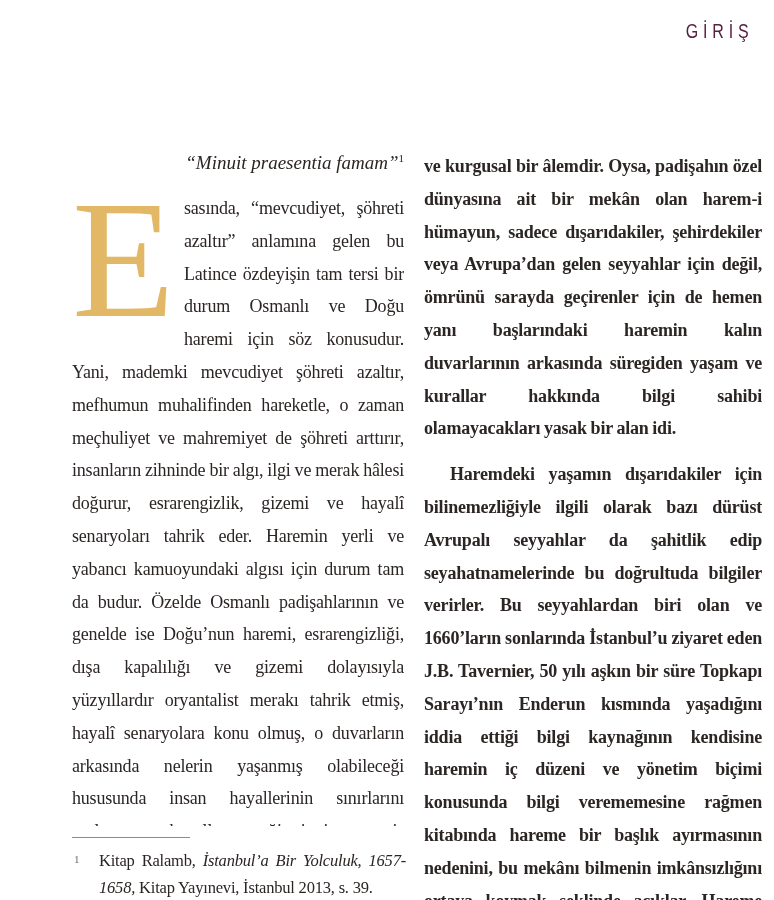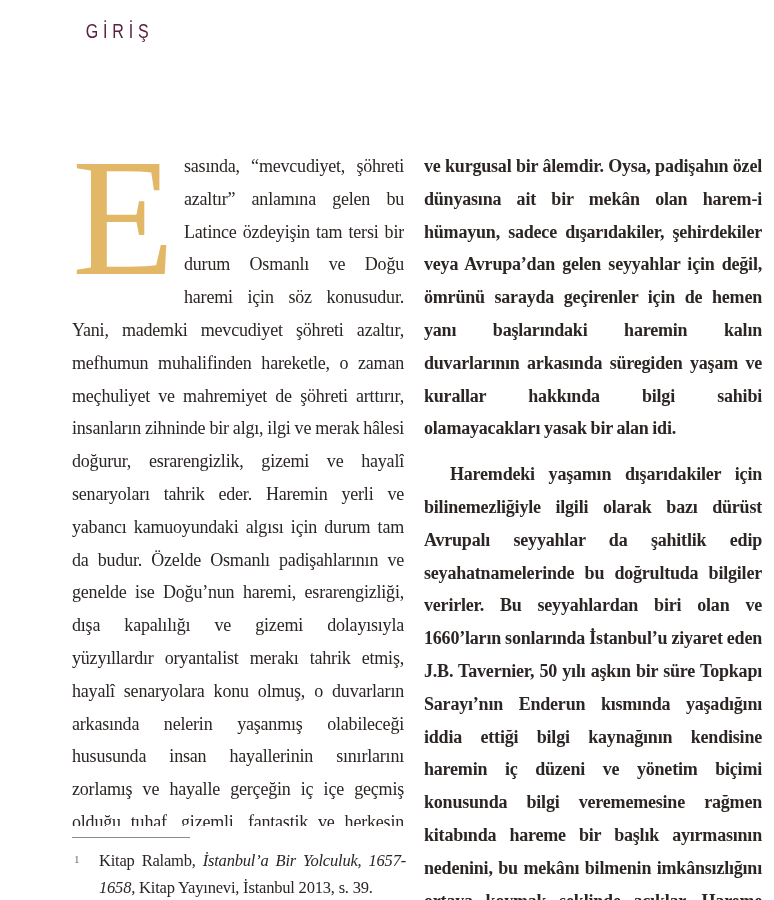--- a/index.html
+++ b/index.html
@@ -3,21 +3,21 @@
 <meta charset="utf-8">
 <style>
   html,body { margin:0; padding:0; background:#ffffff; }
   .page {
     position:relative; width:774px; height:900px; margin:0 auto;
     background:#ffffff; overflow:hidden;
     font-family:"Liberation Serif", serif;
     color:var(--text_color, #2b2523);
   }
   
-  .header { position:absolute; left:72px; top:20px; width:690px; text-align:left; }
+  .header { position:absolute; left:72px; top:20px; width:690px; text-align:right; }
   .kicker {
     display:inline-block; transform:scaleX(0.80); transform-origin:center;
     font-family:"Liberation Sans", sans-serif;
     font-size:20px; letter-spacing:6px; text-indent:6px; font-weight:400;
     color:var(--title_color, #5b2040); line-height:22px;
   }
   .title {
     margin-top:10px;
   }
   .title > span {
@@ -71,20 +71,21 @@
 </head>
 <body>
 
 <div class="page">
 
   <div class="header">
     <div class="kicker">GİRİŞ</div>
   </div>
 
   <div class="col col-left">
+    <p class="epigraph"><span>“Minuit praesentia famam”</span><sup>1</sup></p>
     <p class="body-par"><span class="dropcap">E</span><span>sasında, “mevcudiyet, şöhreti azaltır” anlamına gelen bu Latince özdeyişin tam tersi bir durum Osmanlı ve Doğu haremi için söz konusudur. Yani, mademki mevcudiyet şöhreti azaltır, mefhumun muhalifinden hareketle, o zaman meçhuliyet ve mahremiyet de şöhreti arttırır, insanların zihninde bir algı, ilgi ve merak hâlesi doğurur, esrarengizlik, gizemi ve hayalî senaryoları tahrik eder. Haremin yerli ve yabancı kamuoyundaki algısı için durum tam da budur. Özelde Osmanlı padişahlarının ve genelde ise Doğu’nun haremi, esrarengizliği, dışa kapalılığı ve gizemi dolayısıyla yüzyıllardır oryantalist merakı tahrik etmiş, hayalî senaryolara konu olmuş, o duvarların arkasında nelerin yaşanmış olabileceği hususunda insan hayallerinin sınırlarını zorlamış ve hayalle gerçeğin iç içe geçmiş olduğu tuhaf, gizemli, fantastik ve herkesin kendi bakış açısını yansıtabildiği muhayyel</span></p>
   </div>
 
   <div class="col col-right">
     <p class="body-par par-cont">ve kurgusal bir âlemdir. Oysa, padişahın özel dünyasına ait bir mekân olan harem-i hümayun, sadece dışarıdakiler, şehirdekiler veya Avrupa’dan gelen seyyahlar için değil, ömrünü sarayda geçirenler için de hemen yanı başlarındaki haremin kalın duvarlarının arkasında süregiden yaşam ve kurallar hakkında bilgi sahibi olamayacakları yasak bir alan idi.</p>
     <p class="body-par par-indent">Haremdeki yaşamın dışarıdakiler için bilinemezliğiyle ilgili olarak bazı dürüst Avrupalı seyyahlar da şahitlik edip seyahatnamelerinde bu doğrultuda bilgiler verirler. Bu seyyahlardan biri olan ve 1660’ların sonlarında İstanbul’u ziyaret eden J.B. Tavernier, 50 yılı aşkın bir süre Topkapı Sarayı’nın Enderun kısmında yaşadığını iddia ettiği bilgi kaynağının kendisine haremin iç düzeni ve yönetim biçimi konusunda bilgi verememesine rağmen kitabında hareme bir başlık ayırmasının nedenini, bu mekânı bilmenin imkânsızlığını ortaya koymak şeklinde açıklar. Hareme padişahın ve zorunlu bazı durumlarda hekimlerin dışında herhangi bir erkeğin giremediğini, kadınların ancak paravanlar arasında ve</p>
   </div>
 
   <div class="footnotes">
     <div class="footnote-rule"></div>

